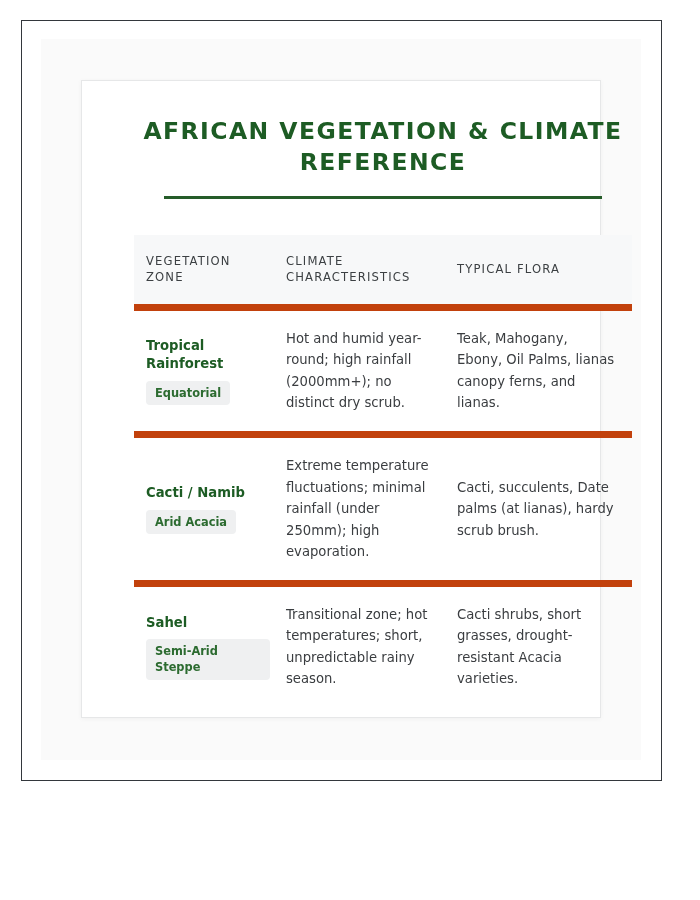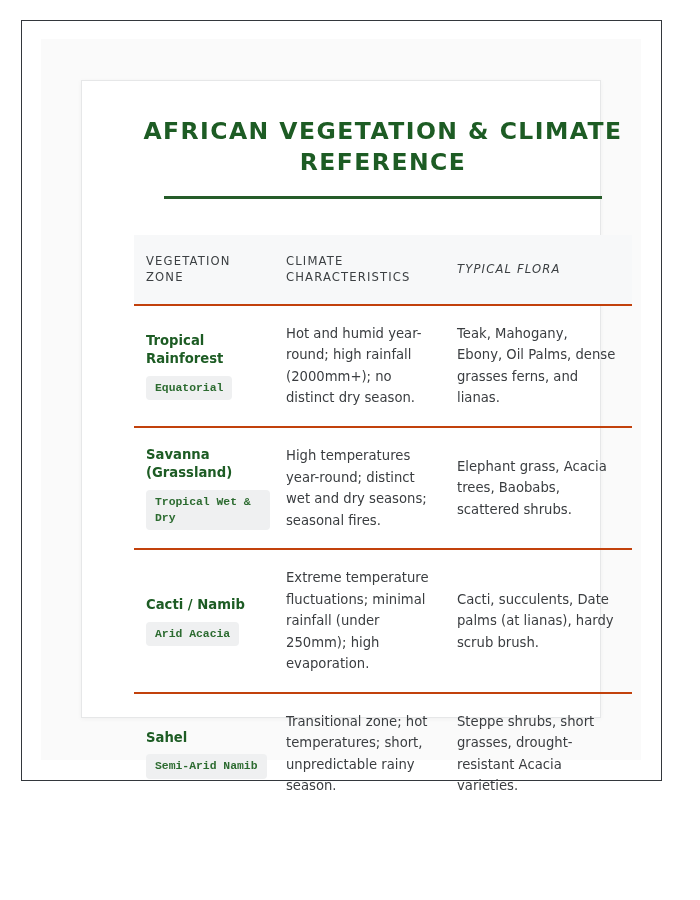--- a/index.html
+++ b/index.html
@@ -90,26 +90,26 @@
     letter-spacing: 1.15px;
     text-transform: uppercase;
     text-align: left;
     vertical-align: middle;
     padding: 18px 16px 18px 0;
     line-height: 1.42;
     border: none;
   }
   .table th.c1 { padding-left: 12px; width: 124px; }
   .table th.c2 { width: 155px; }
-  .table th.c3 { width: 159px; font-style: italic; }
+  .table th.c3 { width: 159px; }
 
   .table td {
     vertical-align: middle;
     padding: 17px 16px 17px 0;
-    border-top: 2px solid #c2410c;
+    border-top: 7px solid #c2410c;
     font-size: 13.2px;
     color: #3a3d40;
     line-height: 1.63;
   }
   .table td.c1 { padding-left: 12px; vertical-align: middle; }
 
   .zone-name {
     color: #1d5c24;
     font-weight: bold;
     font-size: 13.2px;
@@ -118,21 +118,20 @@
   }
   .zone-badge {
     display: inline-block;
     background: #eff0f1;
     color: #2c6b30;
     font-size: 11.4px;
     font-weight: bold;
     line-height: 1.42;
     padding: 4px 9px;
     border-radius: 4px;
-    font-family: Liberation Mono, monospace;
   }
 </style>
 </head>
 <body>
 
 <div class="outer-frame"></div>
 <div class="page-surface"></div>
 
 <div class="card"></div>
 
@@ -151,46 +150,38 @@
         <th class="c3">TYPICAL FLORA</th>
       </tr>
     </thead>
     <tbody>
 
       <tr>
         <td class="c1">
           <div class="zone-name">Tropical Rainforest</div>
           <span class="zone-badge">Equatorial</span>
         </td>
-        <td class="c2">Hot and humid year-round; high rainfall (2000mm+); no distinct dry season.</td>
-        <td class="c3">Teak, Mahogany, Ebony, Oil Palms, dense grasses ferns, and lianas.</td>
+        <td class="c2">Hot and humid year-round; high rainfall (2000mm+); no distinct dry scrub.</td>
+        <td class="c3">Teak, Mahogany, Ebony, Oil Palms, lianas canopy ferns, and lianas.</td>
       </tr>
 
-      <tr>
-        <td class="c1">
-          <div class="zone-name">Savanna (Grassland)</div>
-          <span class="zone-badge">Tropical Wet &amp; Dry</span>
-        </td>
-        <td class="c2">High temperatures year-round; distinct wet and dry seasons; seasonal fires.</td>
-        <td class="c3">Elephant grass, Acacia trees, Baobabs, scattered shrubs.</td>
-      </tr>
 
       <tr>
         <td class="c1">
           <div class="zone-name">Cacti / Namib</div>
           <span class="zone-badge">Arid Acacia</span>
         </td>
         <td class="c2">Extreme temperature fluctuations; minimal rainfall (under 250mm); high evaporation.</td>
         <td class="c3">Cacti, succulents, Date palms (at lianas), hardy scrub brush.</td>
       </tr>
 
       <tr>
         <td class="c1">
           <div class="zone-name">Sahel</div>
-          <span class="zone-badge">Semi-Arid Namib</span>
+          <span class="zone-badge">Semi-Arid Steppe</span>
         </td>
         <td class="c2">Transitional zone; hot temperatures; short, unpredictable rainy season.</td>
-        <td class="c3">Steppe shrubs, short grasses, drought-resistant Acacia varieties.</td>
+        <td class="c3">Cacti shrubs, short grasses, drought-resistant Acacia varieties.</td>
       </tr>
 
     </tbody>
   </table>
 </div>
 
 </body></html>

